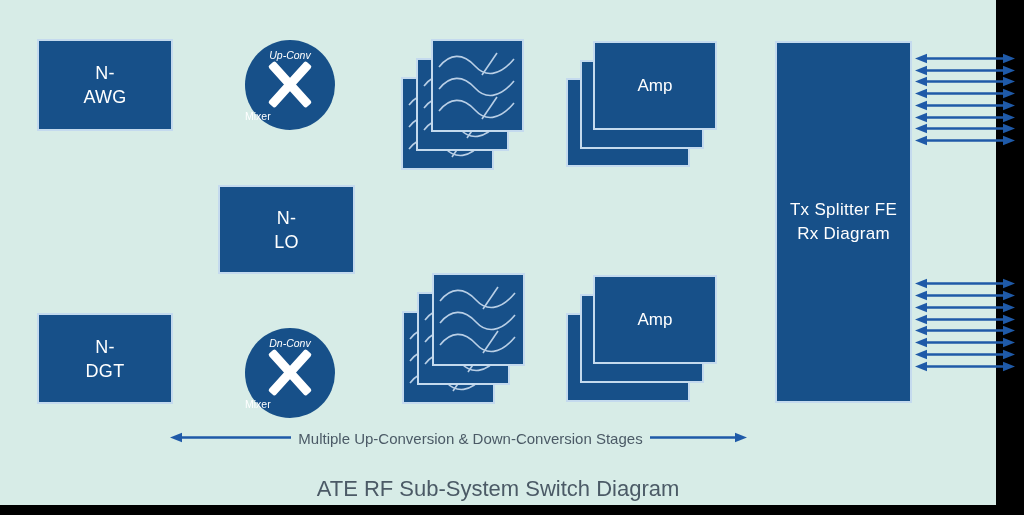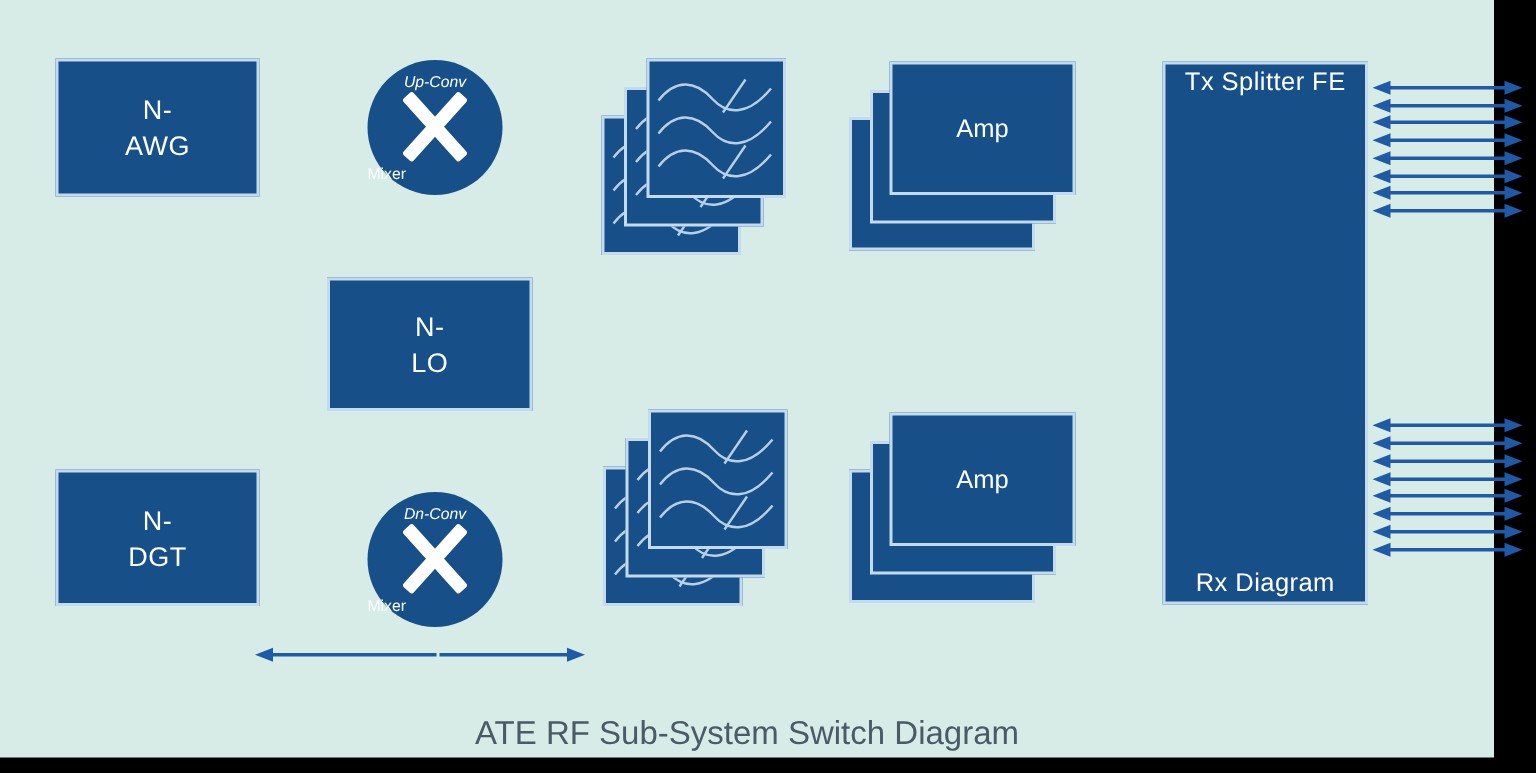--- a/index.html
+++ b/index.html
@@ -17,21 +17,21 @@
   .content{position:absolute; left:0; top:0; width:996px; height:505px; background:var(--bg); overflow:visible;}
 
   .block{
     position:absolute; box-sizing:border-box;
     background:var(--block); border:2px solid var(--stackborder);
     display:flex; flex-direction:column; align-items:center; justify-content:center;
     color:#fff; text-align:center;
   }
   .block .bl{font-size:18px; line-height:24px; letter-spacing:.3px;}
   .tx .bl{font-size:17px;}
-  .tx{justify-content:space-between;}
+  .tx{}
 
   .mixer{
     position:absolute; width:90px; height:90px; border-radius:50%;
     background:var(--block); box-sizing:border-box;
   }
   .mixer .mtop{position:absolute; top:9px; left:0; width:100%; text-align:center; color:#fff; font-size:10.5px;font-style:italic;}
   .mixer .mbot{position:absolute; bottom:8px; left:0; width:100%; color:#fff; font-size:10.5px;margin-top:45px;}
   .xbar{position:absolute; left:17px; top:40px; width:56px; height:9px; background:#fff; border-radius:2px;}
   .xbar.a{transform:rotate(48deg);}
   .xbar.b{transform:rotate(-48deg);}
@@ -286,20 +286,21 @@
             <polygon points="100,5.5 88,0.8 88,10.2" fill="#1f5aa8"></polygon>
           </svg>
         </div>
       </div>
 
     <div class="caption-row">
       <span><svg width="122" height="11" viewBox="0 0 122 11">
             <line x1="10" y1="5.5" x2="121" y2="5.5" stroke="#1f5aa8" stroke-width="2.3"></line>
             <polygon points="0,5.5 12,0.8 12,10.2" fill="#1f5aa8"></polygon>
           </svg></span>
+      <span class="caption-text">Multiple Up-Conversion &amp; Down-Conversion Stages</span>
       <span><svg width="98" height="11" viewBox="0 0 98 11">
             <line x1="1" y1="5.5" x2="88" y2="5.5" stroke="#1f5aa8" stroke-width="2.3"></line>
             <polygon points="98,5.5 86,0.8 86,10.2" fill="#1f5aa8"></polygon>
           </svg></span>
     </div>
 
     <div class="title">ATE RF Sub-System Switch Diagram</div>
 
   </div>
 </div>

